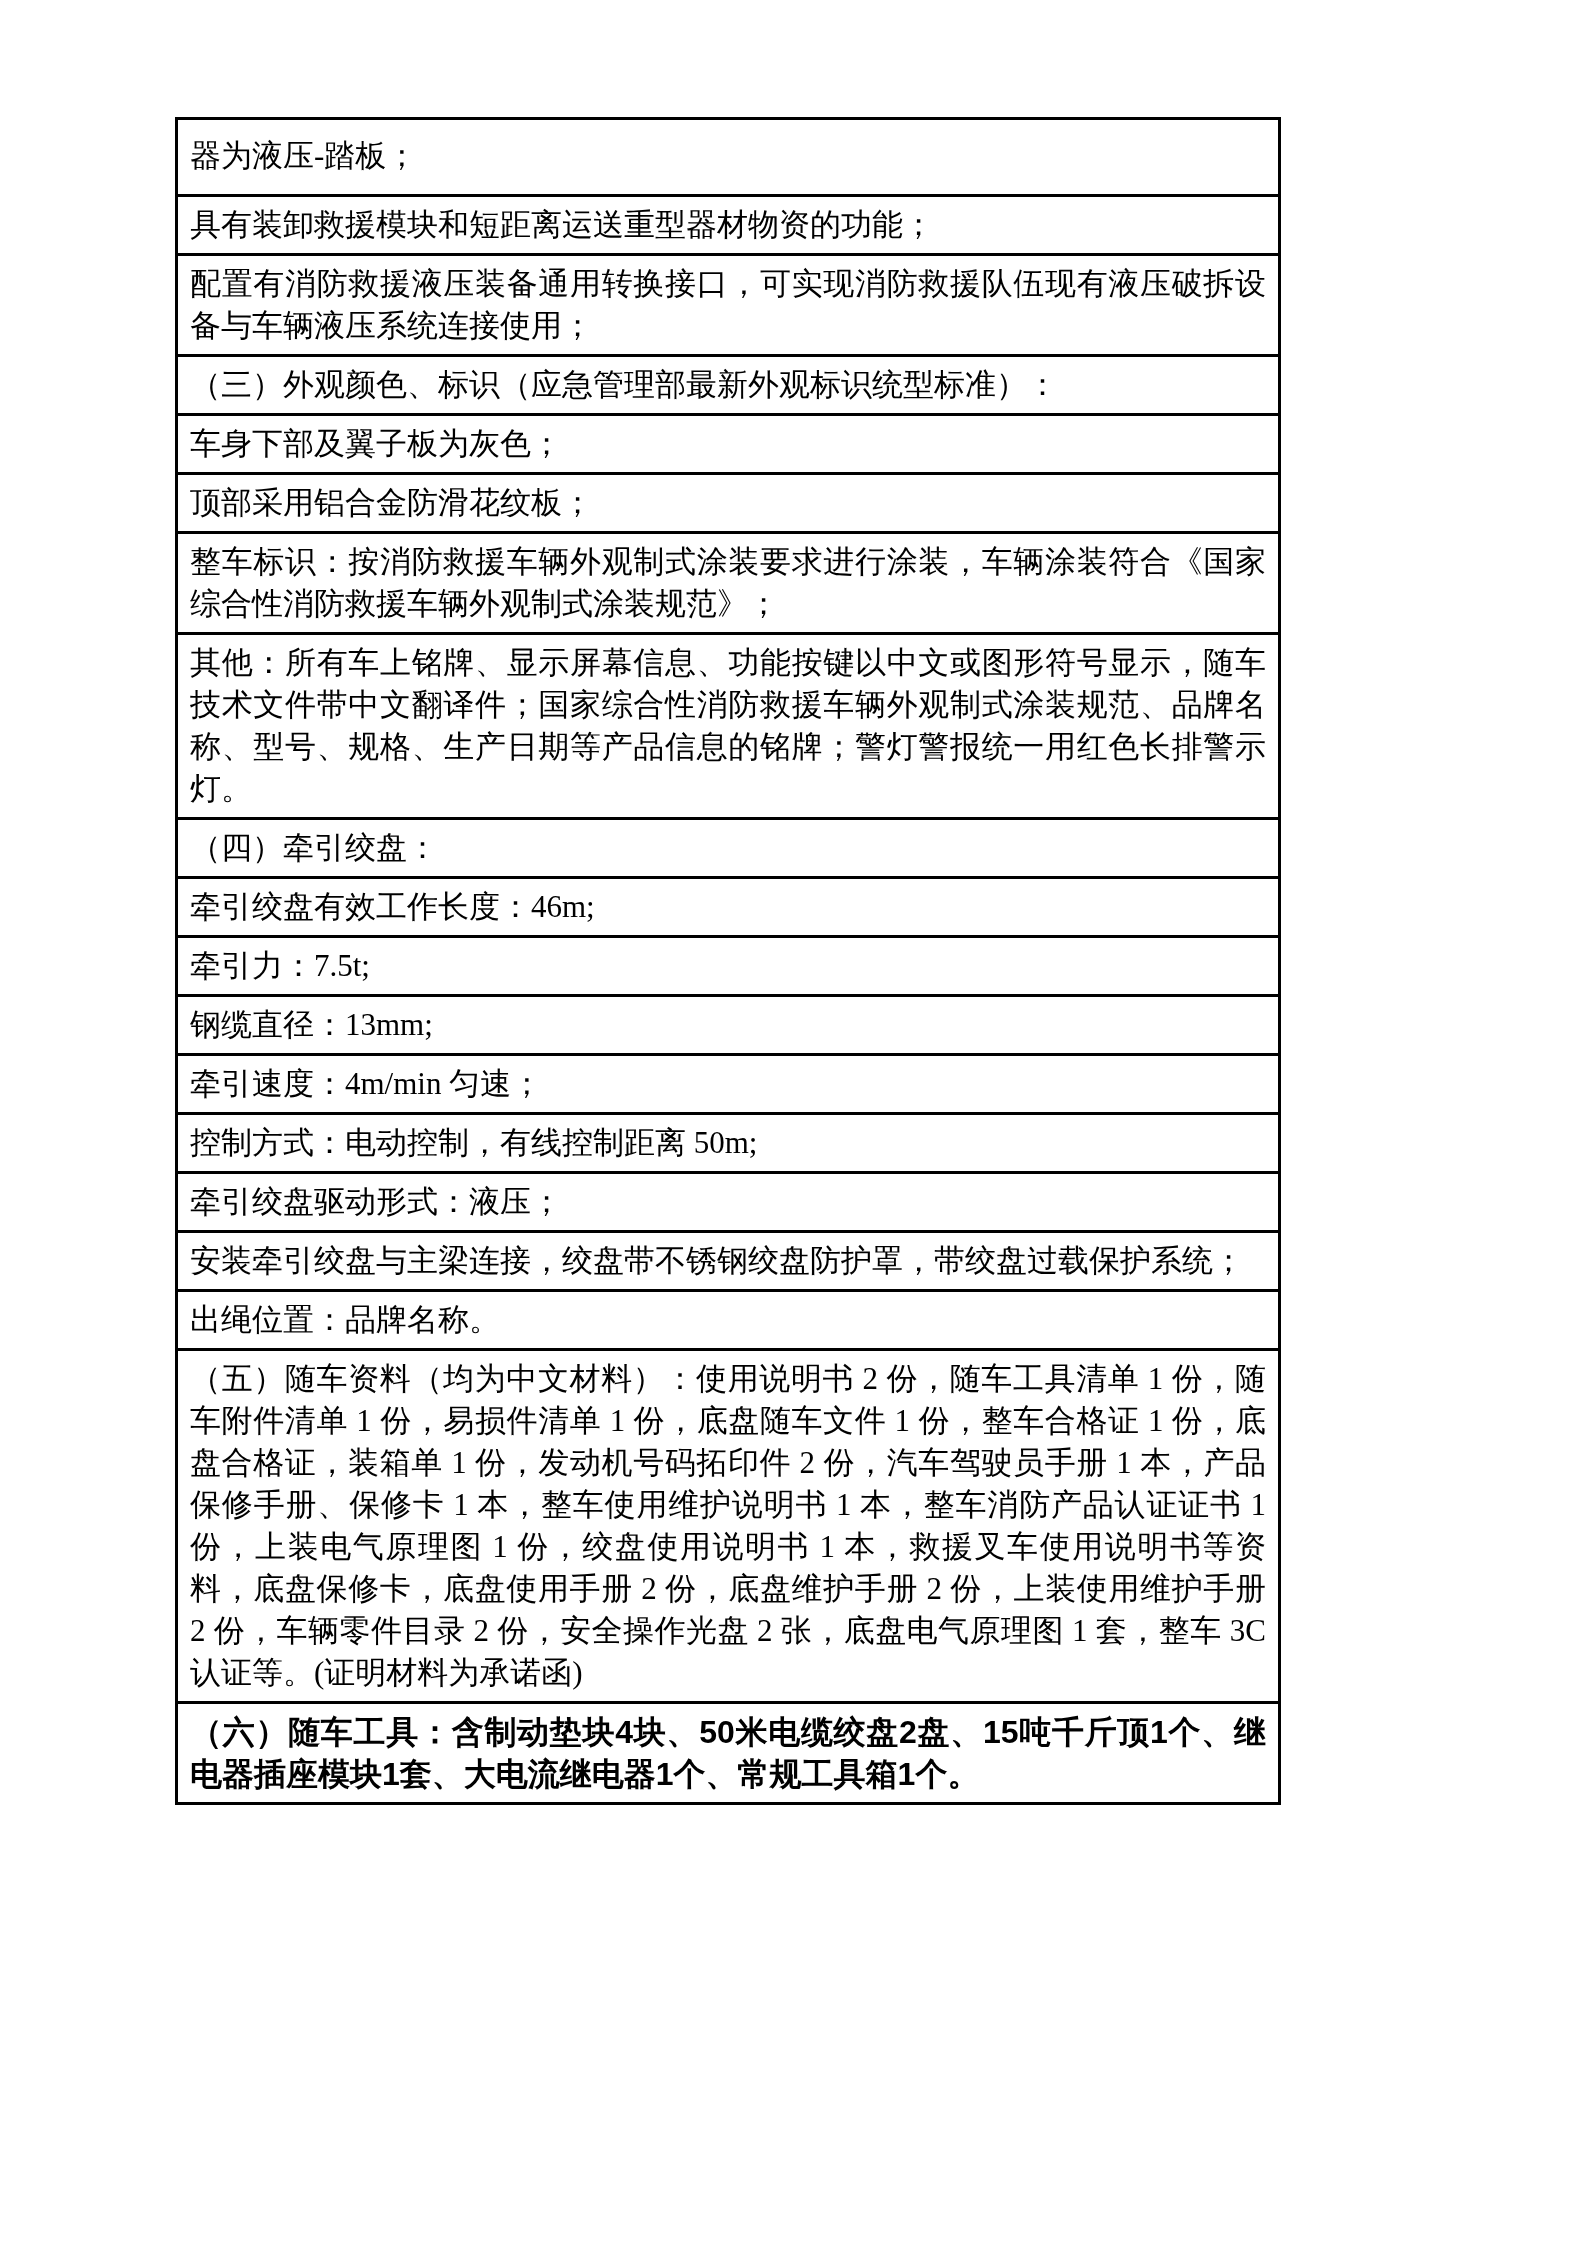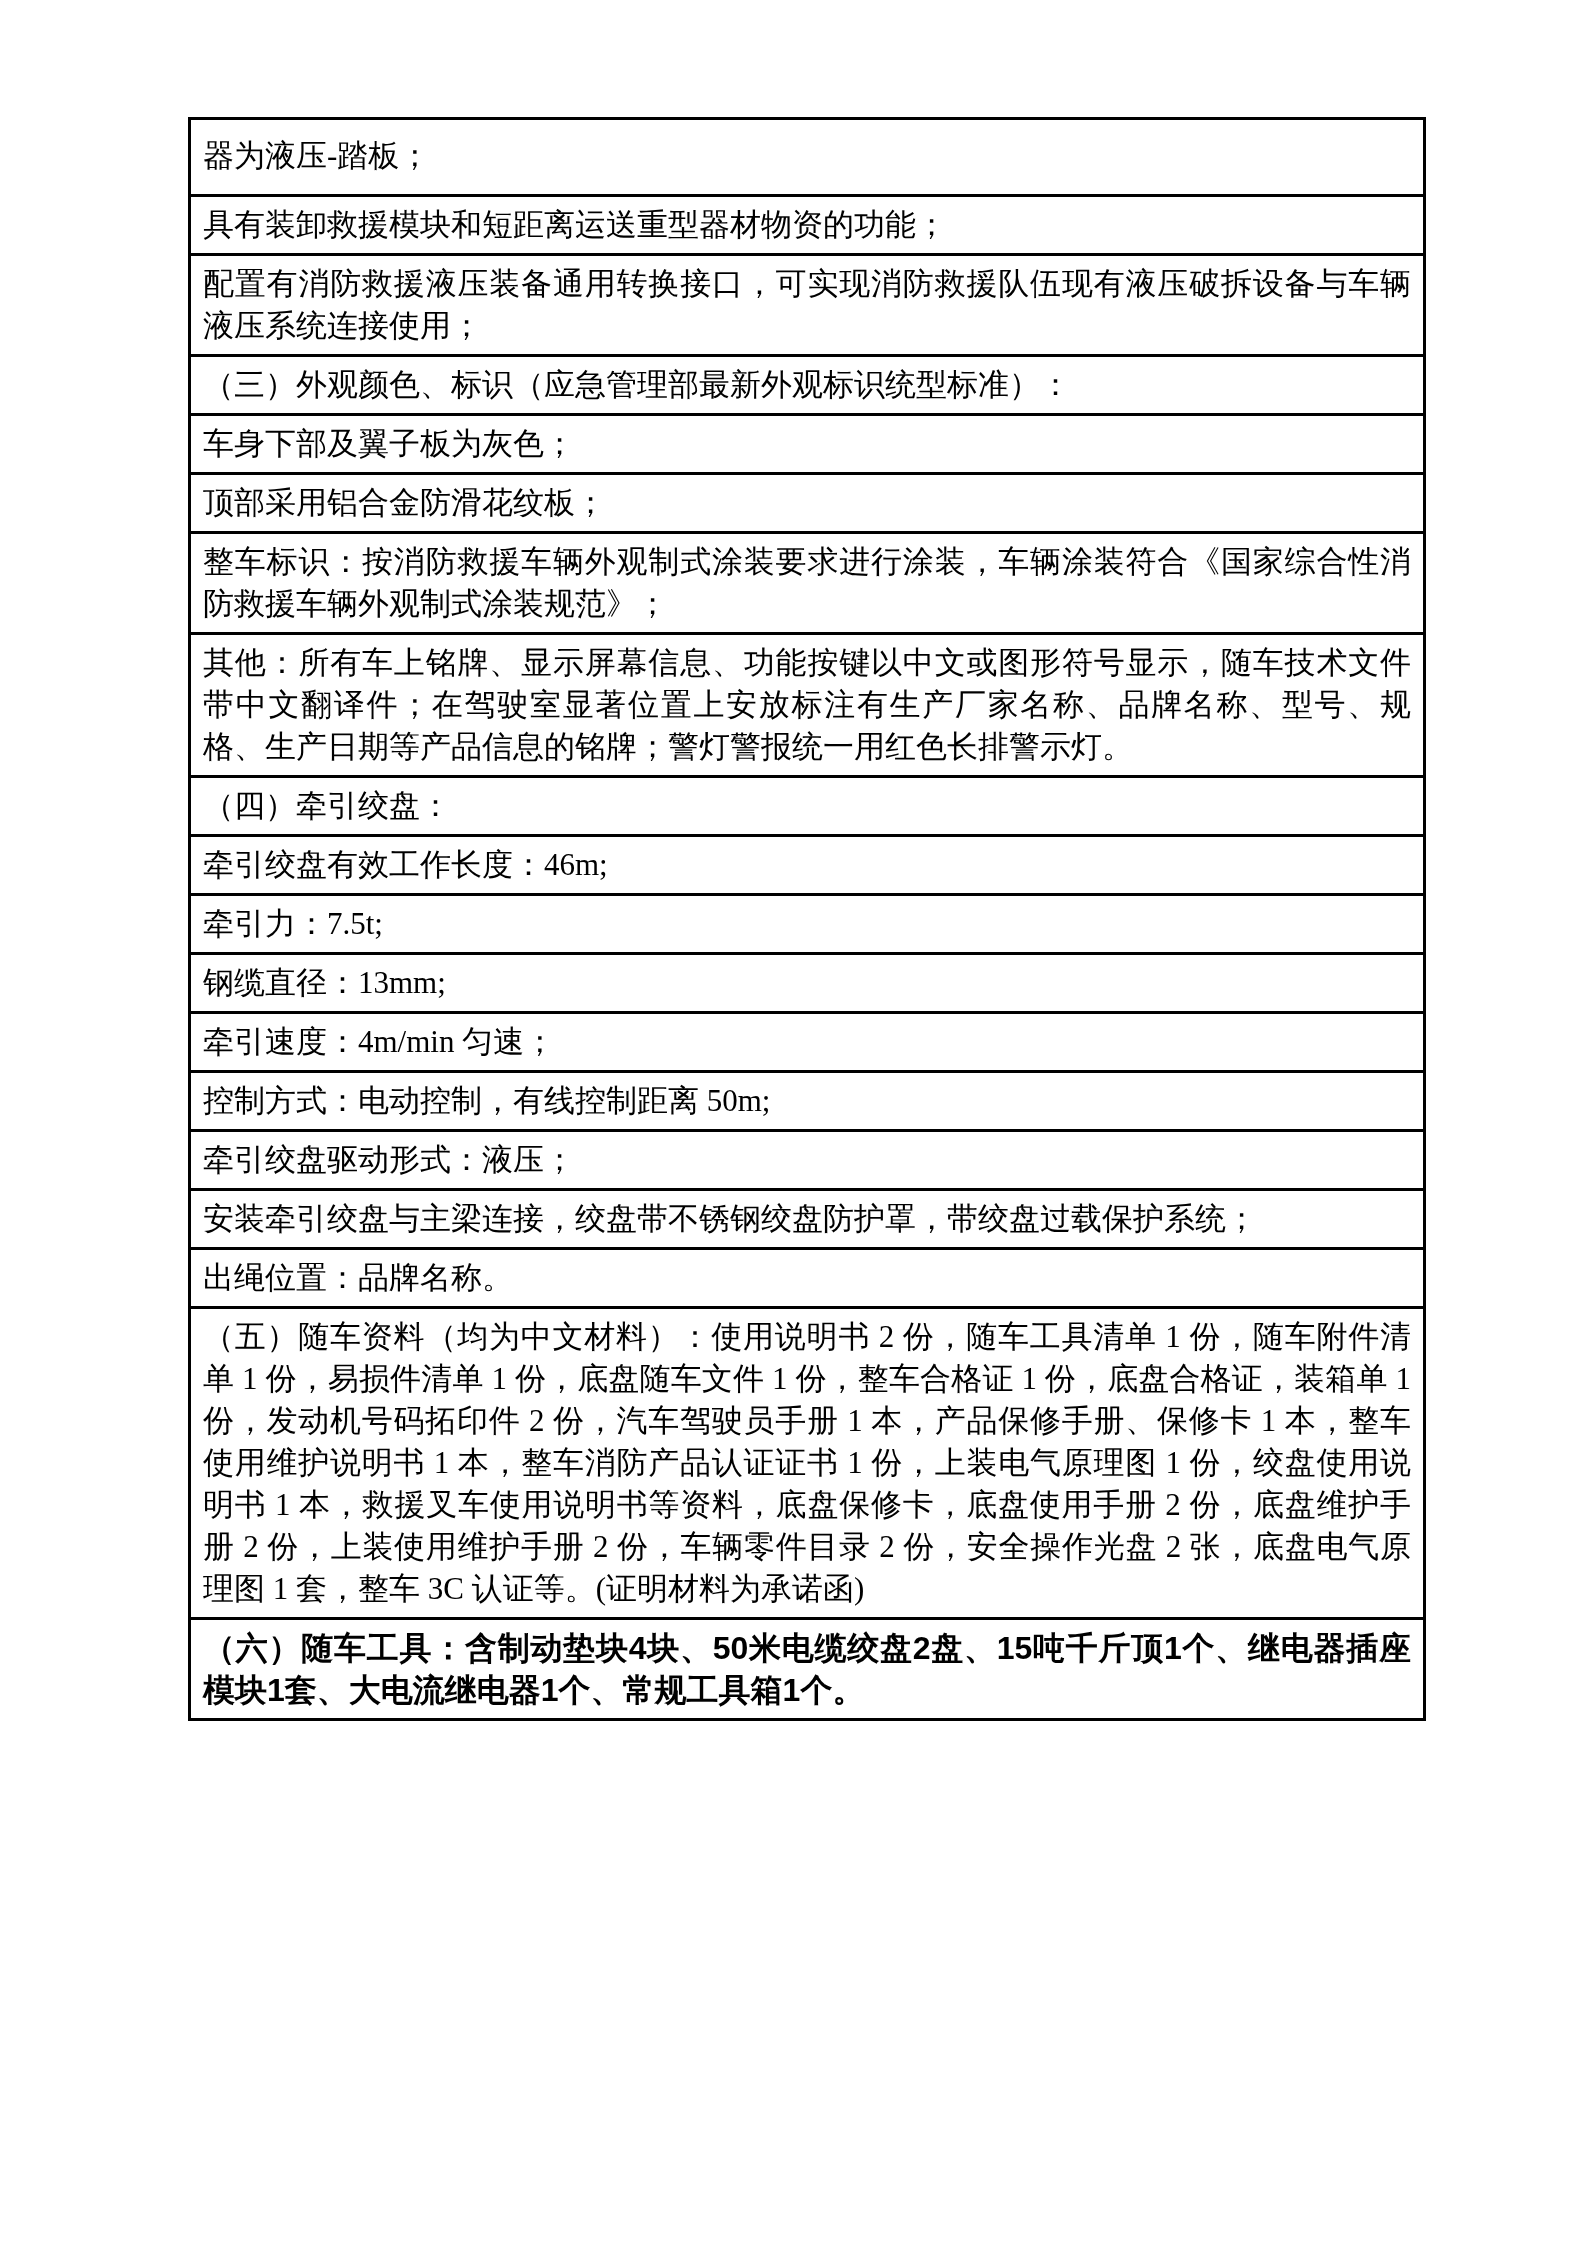--- a/index.html
+++ b/index.html
@@ -10,23 +10,23 @@
   .sheet {
     position: relative;
     width: 1587px;
     height: 2245px;
     background: #ffffff;
     color: #000000;
     font-family: "Liberation Serif", "DejaVu Serif", serif;
   }
   table.spec {
     position: absolute;
-    left: 188px;
+    left: 175px;
     top: 117px;
-    width: 1238px;
+    width: 1106px;
     border-collapse: collapse;
     table-layout: fixed;
   }
   table.spec td {
     border: 3px solid #000000;
     padding: 7px 12px;
     font-size: 31px;
     line-height: 42px;
     text-align: justify;
     vertical-align: middle;
@@ -65,21 +65,21 @@
         <tr>
           <td>车身下部及翼子板为灰色；</td>
         </tr>
         <tr>
           <td>顶部采用铝合金防滑花纹板；</td>
         </tr>
         <tr>
           <td>整车标识：按消防救援车辆外观制式涂装要求进行涂装，车辆涂装符合《国家综合性消防救援车辆外观制式涂装规范》；</td>
         </tr>
         <tr>
-          <td>其他：所有车上铭牌、显示屏幕信息、功能按键以中文或图形符号显示，随车技术文件带中文翻译件；在驾驶室显著位置上安放标注有生产厂家名称、品牌名称、型号、规格、生产日期等产品信息的铭牌；警灯警报统一用红色长排警示灯。</td>
+          <td>其他：所有车上铭牌、显示屏幕信息、功能按键以中文或图形符号显示，随车技术文件带中文翻译件；国家综合性消防救援车辆外观制式涂装规范、品牌名称、型号、规格、生产日期等产品信息的铭牌；警灯警报统一用红色长排警示灯。</td>
         </tr>
         <tr>
           <td>（四）牵引绞盘：</td>
         </tr>
         <tr>
           <td>牵引绞盘有效工作长度：46m;</td>
         </tr>
         <tr>
           <td>牵引力：7.5t;</td>
         </tr>

